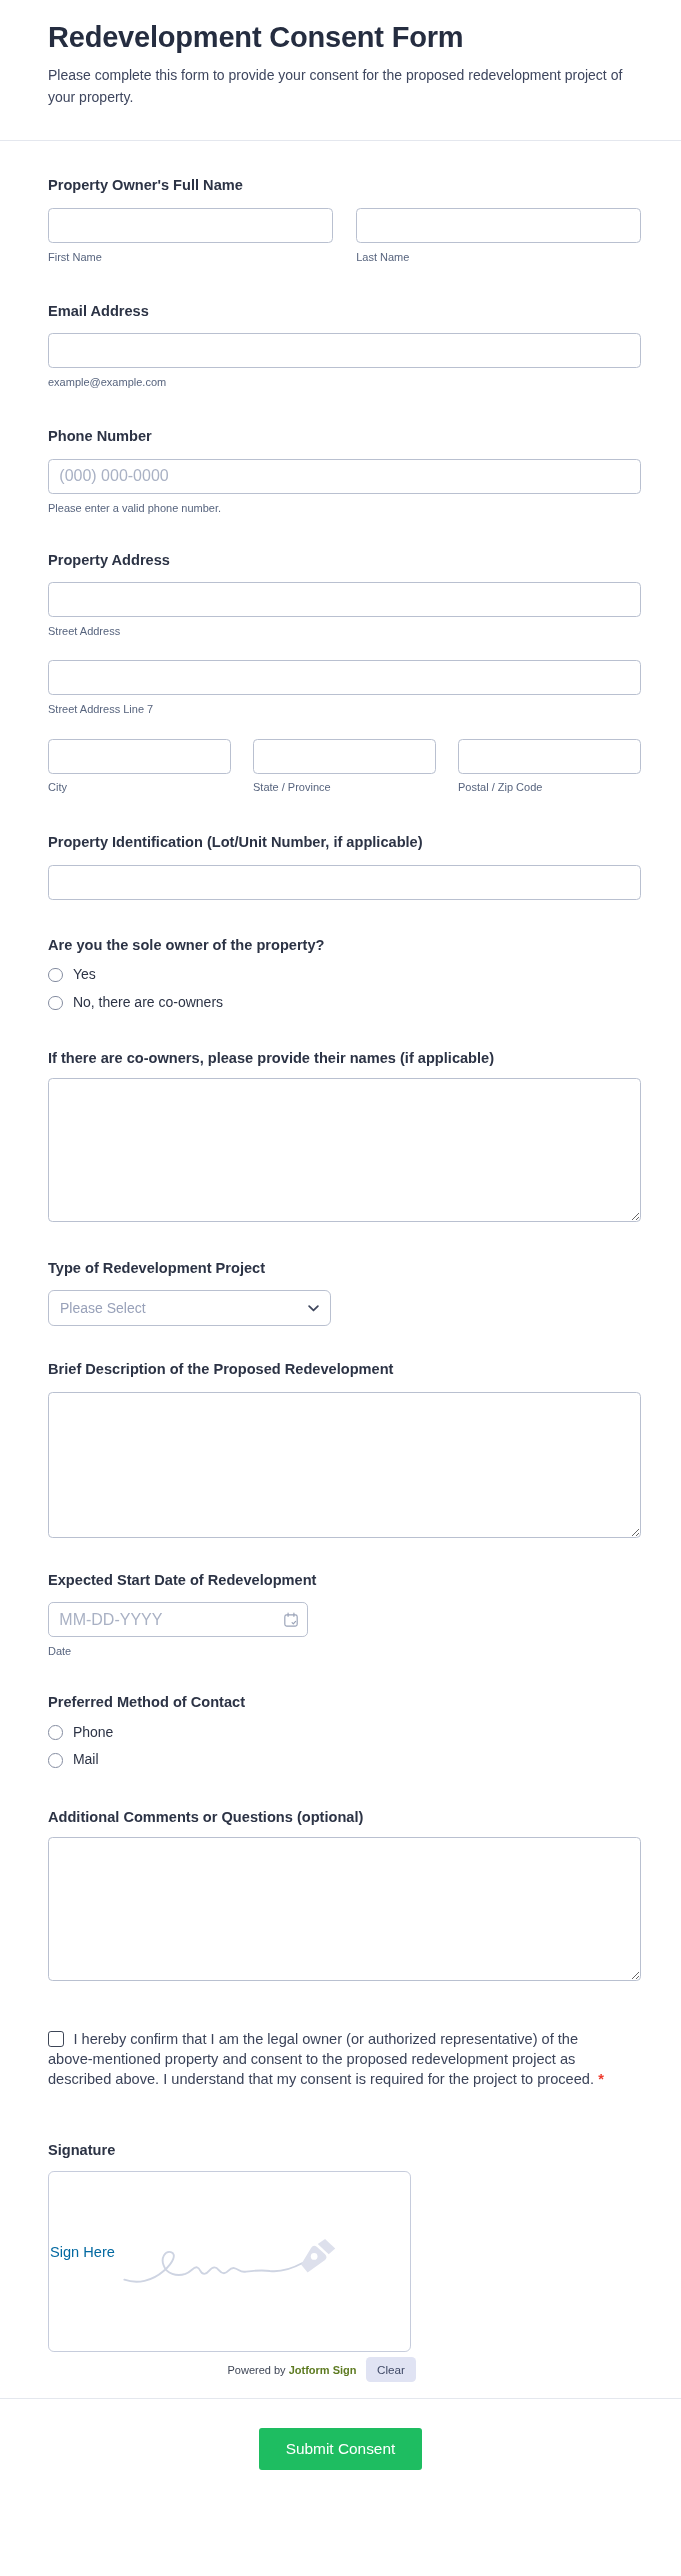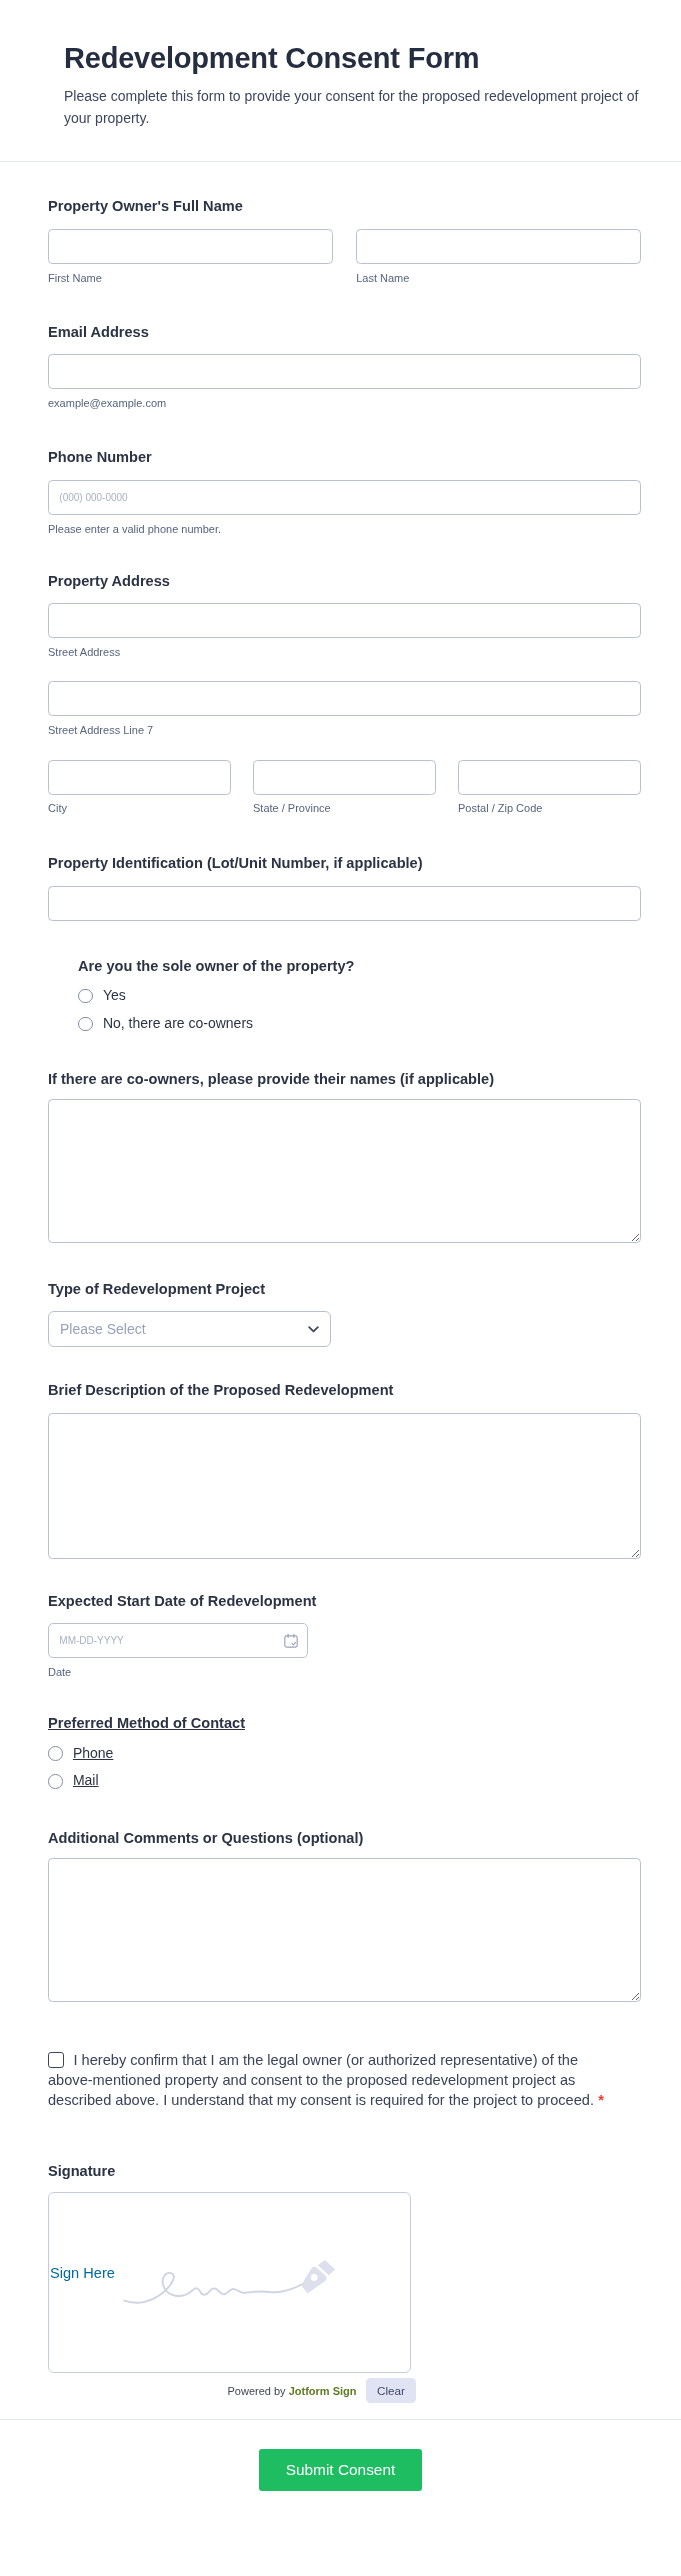--- a/index.html
+++ b/index.html
@@ -1,36 +1,36 @@
 <!DOCTYPE html>
 <html style="font-size:11.7px"><head>
 <meta charset="utf-8">
 <style>
   * { box-sizing: border-box; }
   html,body { margin:0; padding:0; background:#fff; }
   body { font-family:"Liberation Sans", sans-serif; color:#2c3345; }
   .page { width:681px; background:#fff; }
 
   
-  .header { padding:41px 40px 0 48px;margin-left:16px; }
+  .header { padding:20px 40px 0 48px; }
   .title { font-size:29px; line-height:35px; font-weight:700; color:#252d40; margin:0; letter-spacing:-0.2px; }
   .subtitle { margin-top:8.8px; font-size:14px; line-height:22px; color:#3e465e; max-width:595px; }
   .divider { height:0.7px; background:#e4e7ee; margin-top:32px; }
 
   .form-body { padding:0 40px 0 48px; }
   .field { margin-top:40px; }
   .label { font-size:14.6px; line-height:17.6px; font-weight:600; color:#2c3345; }
   .sublabel { margin-top:8.8px; font-size:11px; line-height:11px; color:#57647e; }
 
   .control-row { display:flex; gap:23.4px; margin-top:13px; }
   .col { flex:1 1 0; min-width:0; }
 
   input.text-input {
     display:block; width:100%; height:35px; border:0.7px solid #b9c0d0; border-radius:4.4px;
-    background:#fff; font-family:inherit; font-size:10px; color:#2c3345; padding:0 10.3px; outline:none;
+    background:#fff; font-family:inherit; font-size:16px; color:#2c3345; padding:0 10.3px; outline:none;
   }
   ::placeholder { color:#a9b1c4; opacity:1; }
   .w-half { width:283px; }
 
   textarea.textarea {
     display:block; width:100%; border:0.7px solid #b9c0d0; border-radius:4.4px; background:#fff;
     font-family:inherit; font-size:14px; color:#2c3345; padding:7.3px 10.3px; outline:none; resize:both;
   }
   .ta-197 { height:144px; }
   .ta-200 { height:146px; }
@@ -132,21 +132,21 @@
           <div class="sublabel">Postal / Zip Code</div>
         </div>
       </div>
     </div>
 
     <div class="field" style="margin-top:41px;">
       <div class="label">Property Identification (Lot/Unit Number, if applicable)</div>
       <input class="text-input w-half" style="margin-top: 13px;" type="text">
     </div>
 
-    <div class="field" style="margin-top:37px;margin-left:30px;">
+    <div class="field" style="margin-top:37px;">
       <div class="label">Are you the sole owner of the property?</div>
       <div class="radio-group">
         <div class="radio-row">
           <span class="radio-circle"></span>
           <span class="radio-label">Yes</span>
         </div>
         <div class="radio-row">
           <span class="radio-circle"></span>
           <span class="radio-label">No, there are co-owners</span>
         </div>
@@ -184,21 +184,21 @@
             <rect x="2.5" y="4" width="17" height="15.5" rx="2.5"></rect>
             <line x1="7" y1="1.5" x2="7" y2="6"></line>
             <line x1="15" y1="1.5" x2="15" y2="6"></line>
             <polyline points="12.5,14.5 14.2,16.2 17.3,12.8"></polyline>
           </svg>
         </span>
       </div>
       <div class="sublabel">Date</div>
     </div>
 
-    <div class="field" style="margin-top:37px;text-decoration:underline;">
+    <div class="field" style="margin-top:37px;">
       <div class="label">Preferred Method of Contact</div>
       <div class="radio-group">
         <div class="radio-row">
           <span class="radio-circle"></span>
           <span class="radio-label">Phone</span>
         </div>
         <div class="radio-row">
           <span class="radio-circle"></span>
           <span class="radio-label">Mail</span>
         </div>

